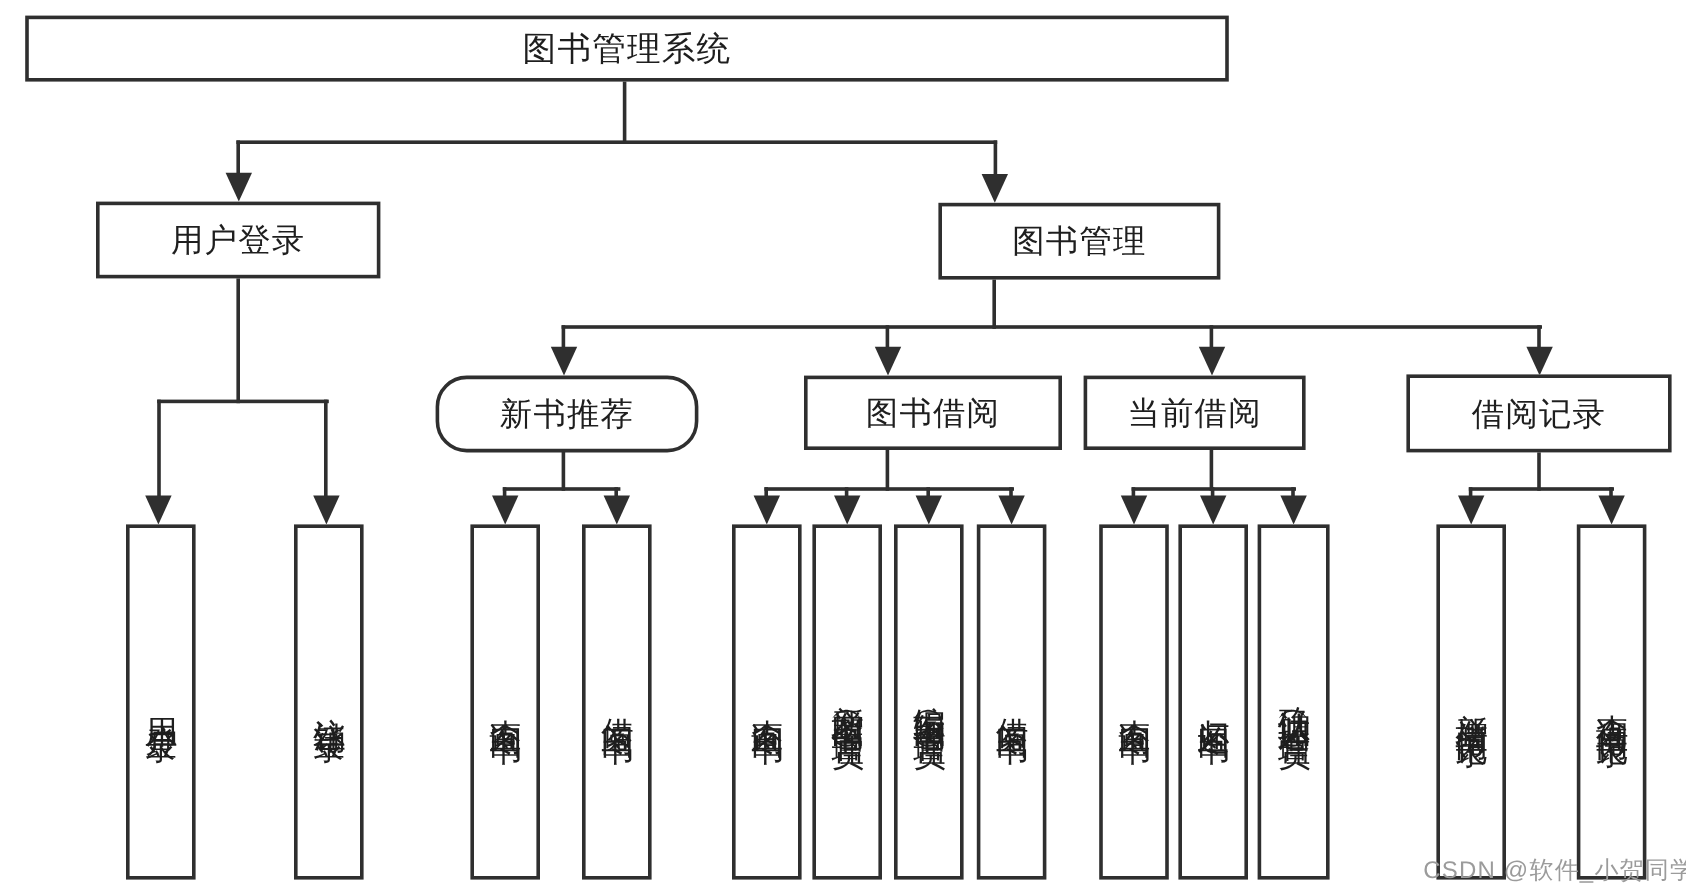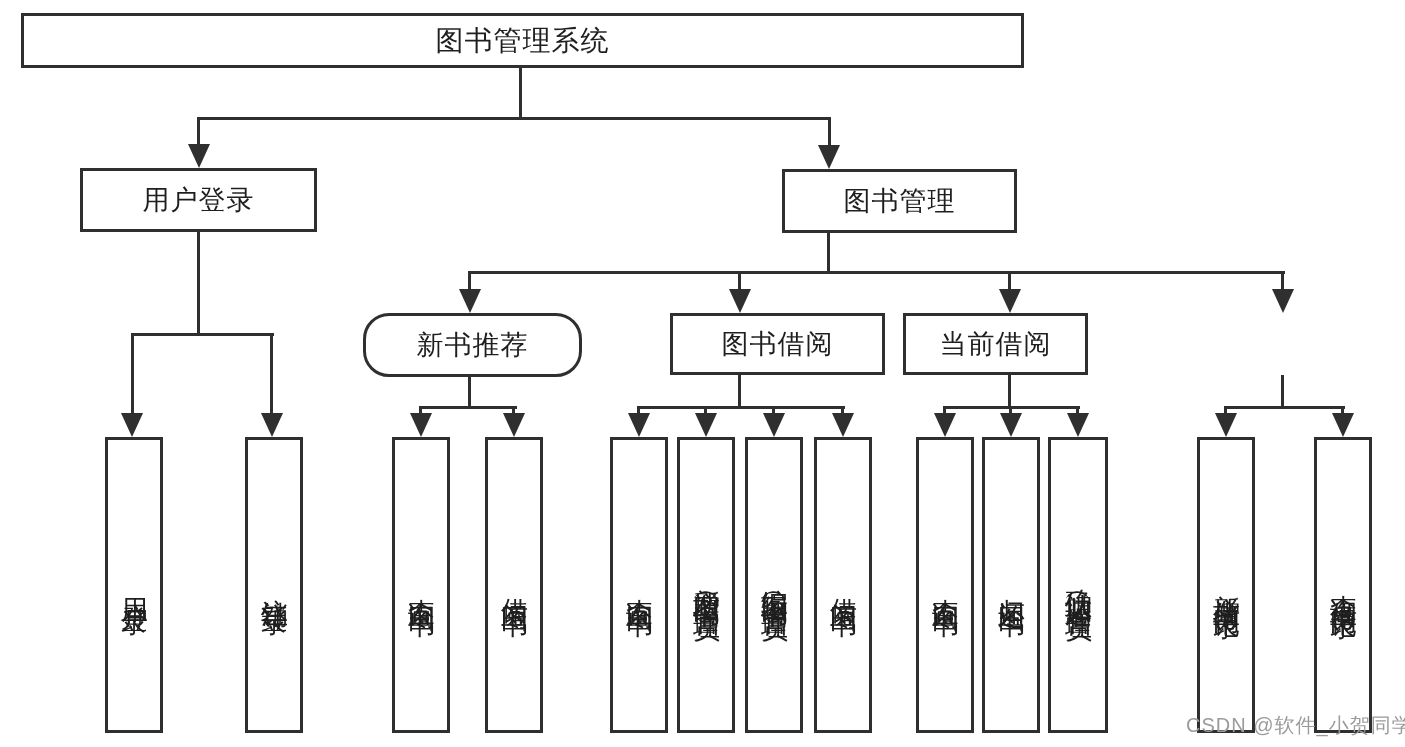--- a/index.html
+++ b/index.html
@@ -125,20 +125,21 @@
   <div class="ar" style="left:1332px;top:413px;"></div>
 
   <div class="box title" style="left:21px;top:13px;width:1003px;height:55px;">图书管理系统</div>
 
   <div class="box" style="left:80px;top:168px;width:237px;height:64px;">用户登录</div>
   <div class="box" style="left:744px;top:169px;width:235px;height:64px;margin-left:38px;">图书管理</div>
 
   <div class="box" style="left:363px;top:313px;width:219px;height:64px;border-radius:26px;">新书推荐</div>
   <div class="box" style="left:670px;top:313px;width:215px;height:62px;">图书借阅</div>
   <div class="box" style="left:903px;top:313px;width:185px;height:62px;">当前借阅</div>
+  <div class="box" style="left:1172px;top:312px;width:221px;height:65px;">借阅记录</div>
 
   <div class="vbox" style="left:105px;top:437px;width:58px;height:296px;">用户登录</div>
   <div class="vbox" style="left:245px;top:437px;width:58px;height:296px;">注销登录</div>
 
   <div class="vbox" style="left:392px;top:437px;width:58px;height:296px;">查询图书</div>
   <div class="vbox" style="left:485px;top:437px;width:58px;height:296px;">借阅图书</div>
 
   <div class="vbox" style="left:610px;top:437px;width:58px;height:296px;">查询图书</div>
   <div class="vbox" style="left:677px;top:437px;width:58px;height:296px;">新增图书（管理员）</div>
   <div class="vbox" style="left:745px;top:437px;width:58px;height:296px;">编辑图书（管理员）</div>

